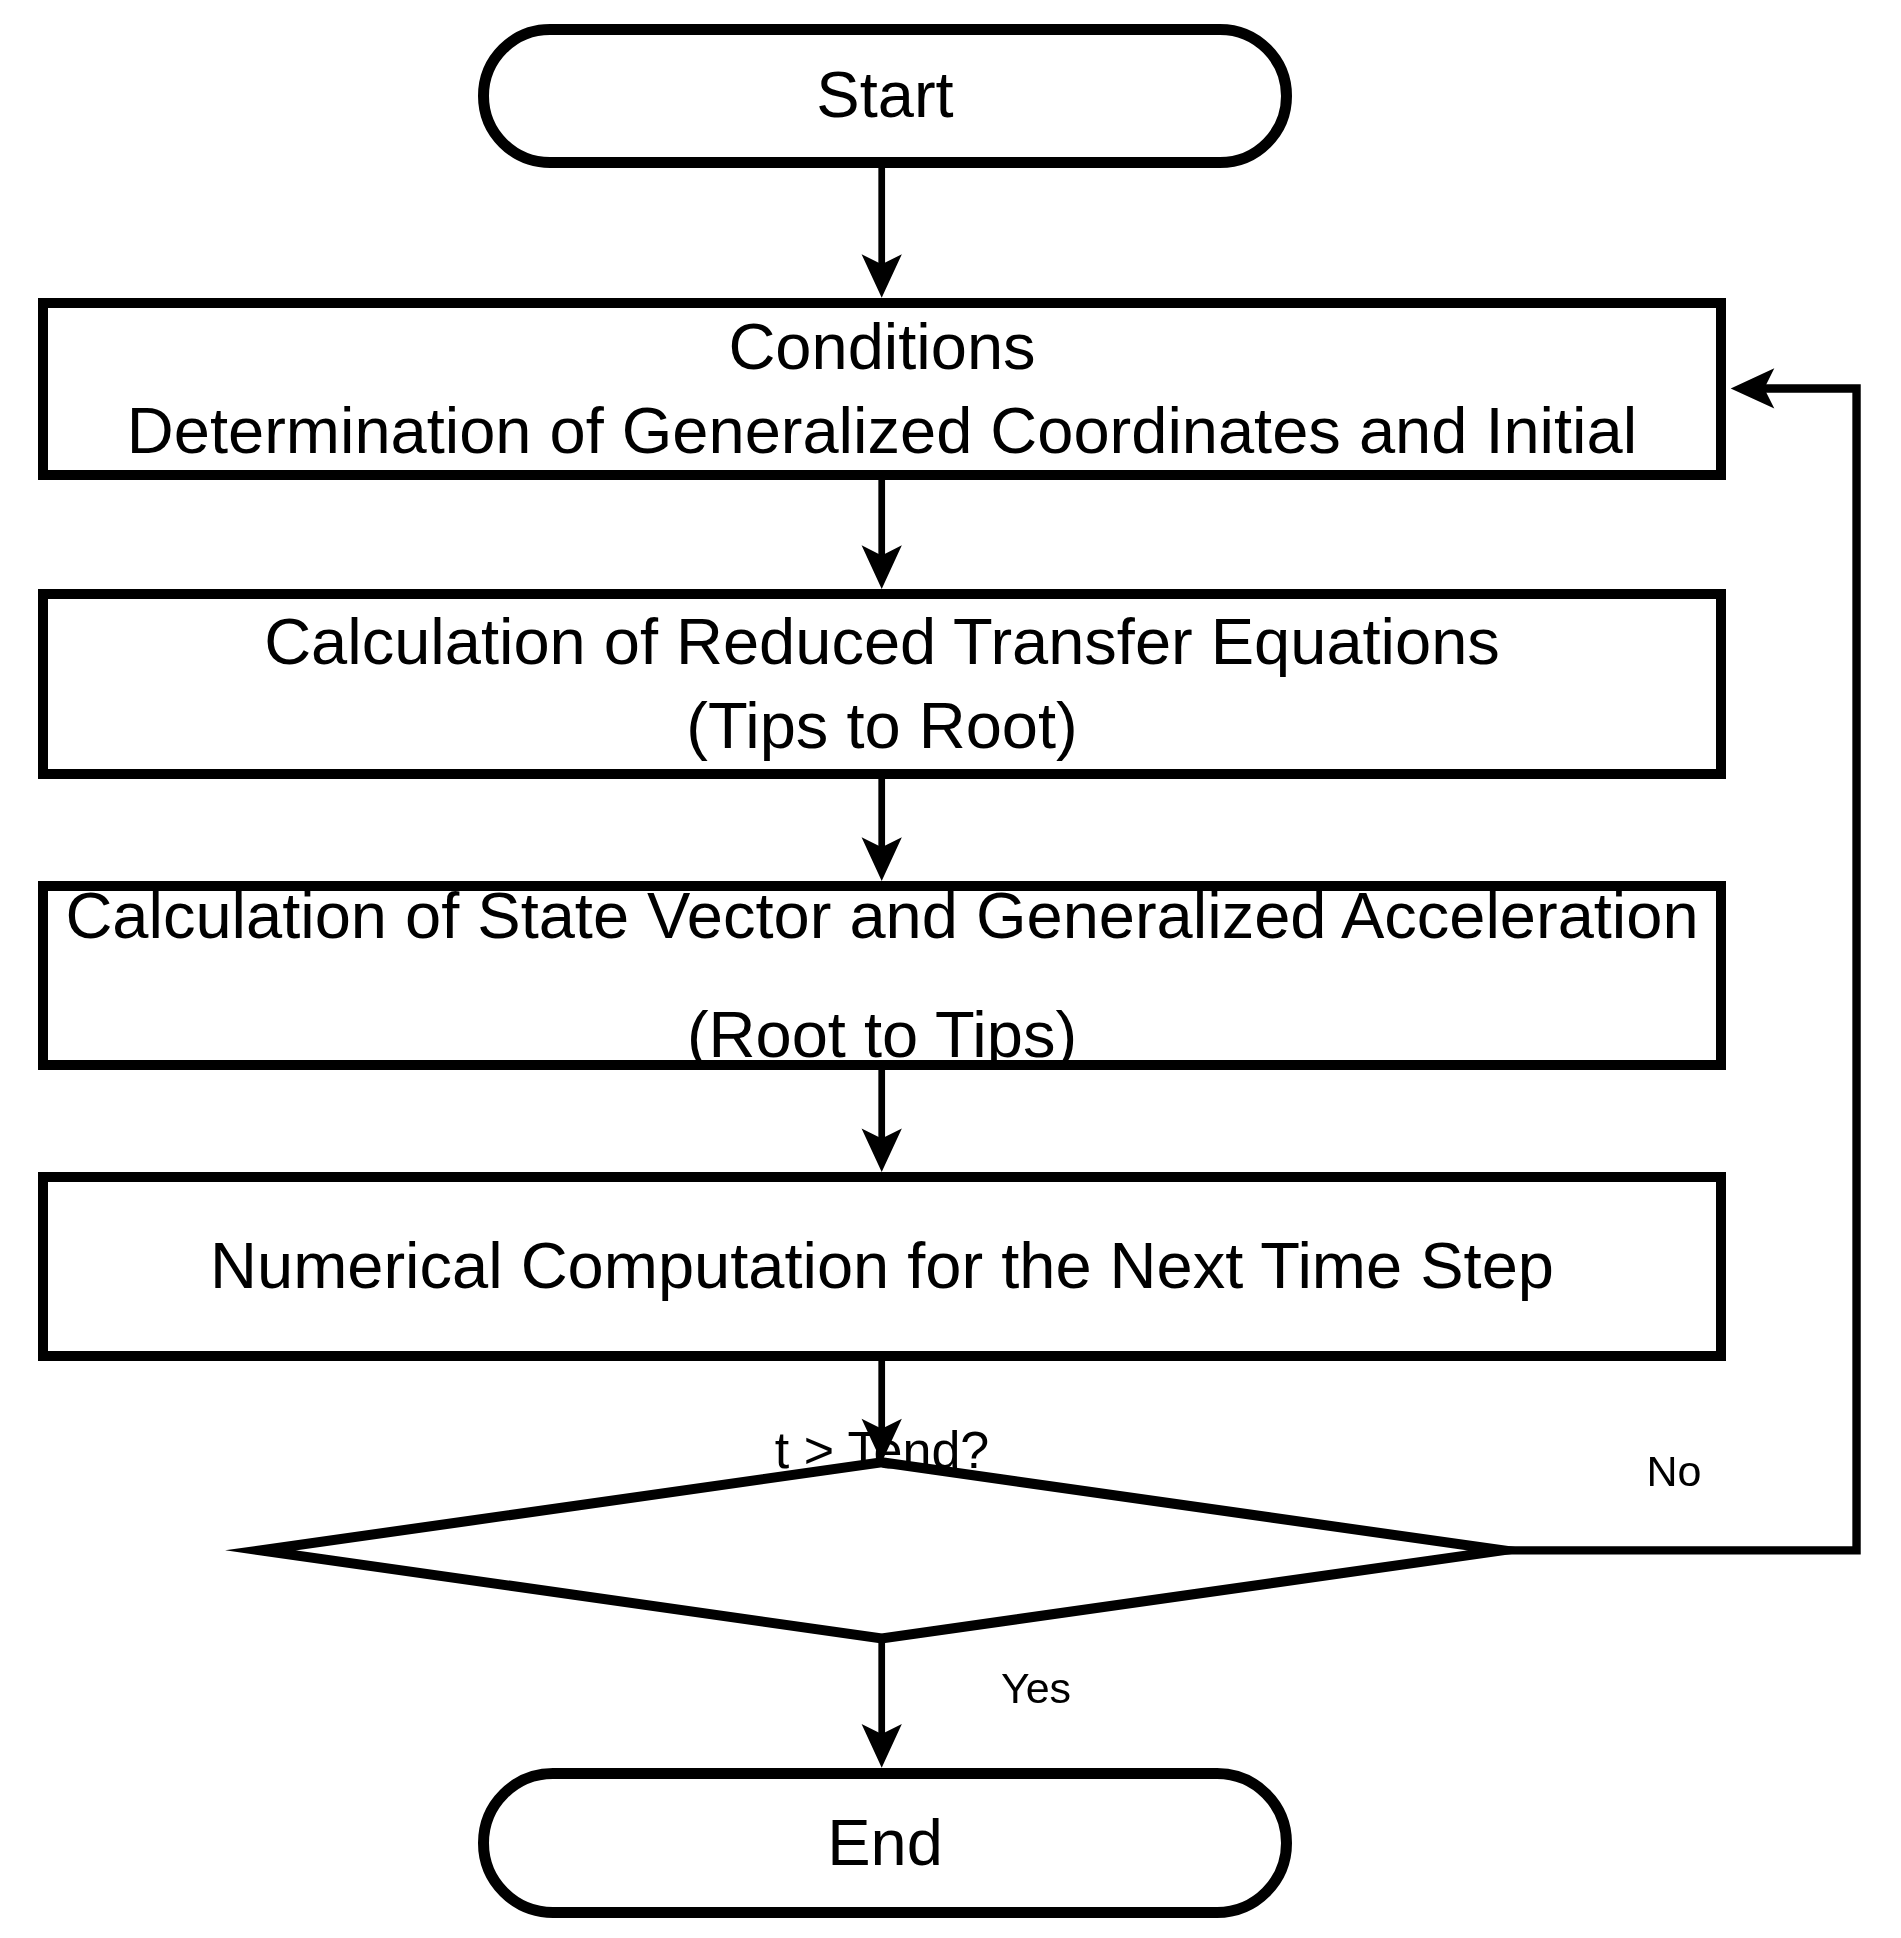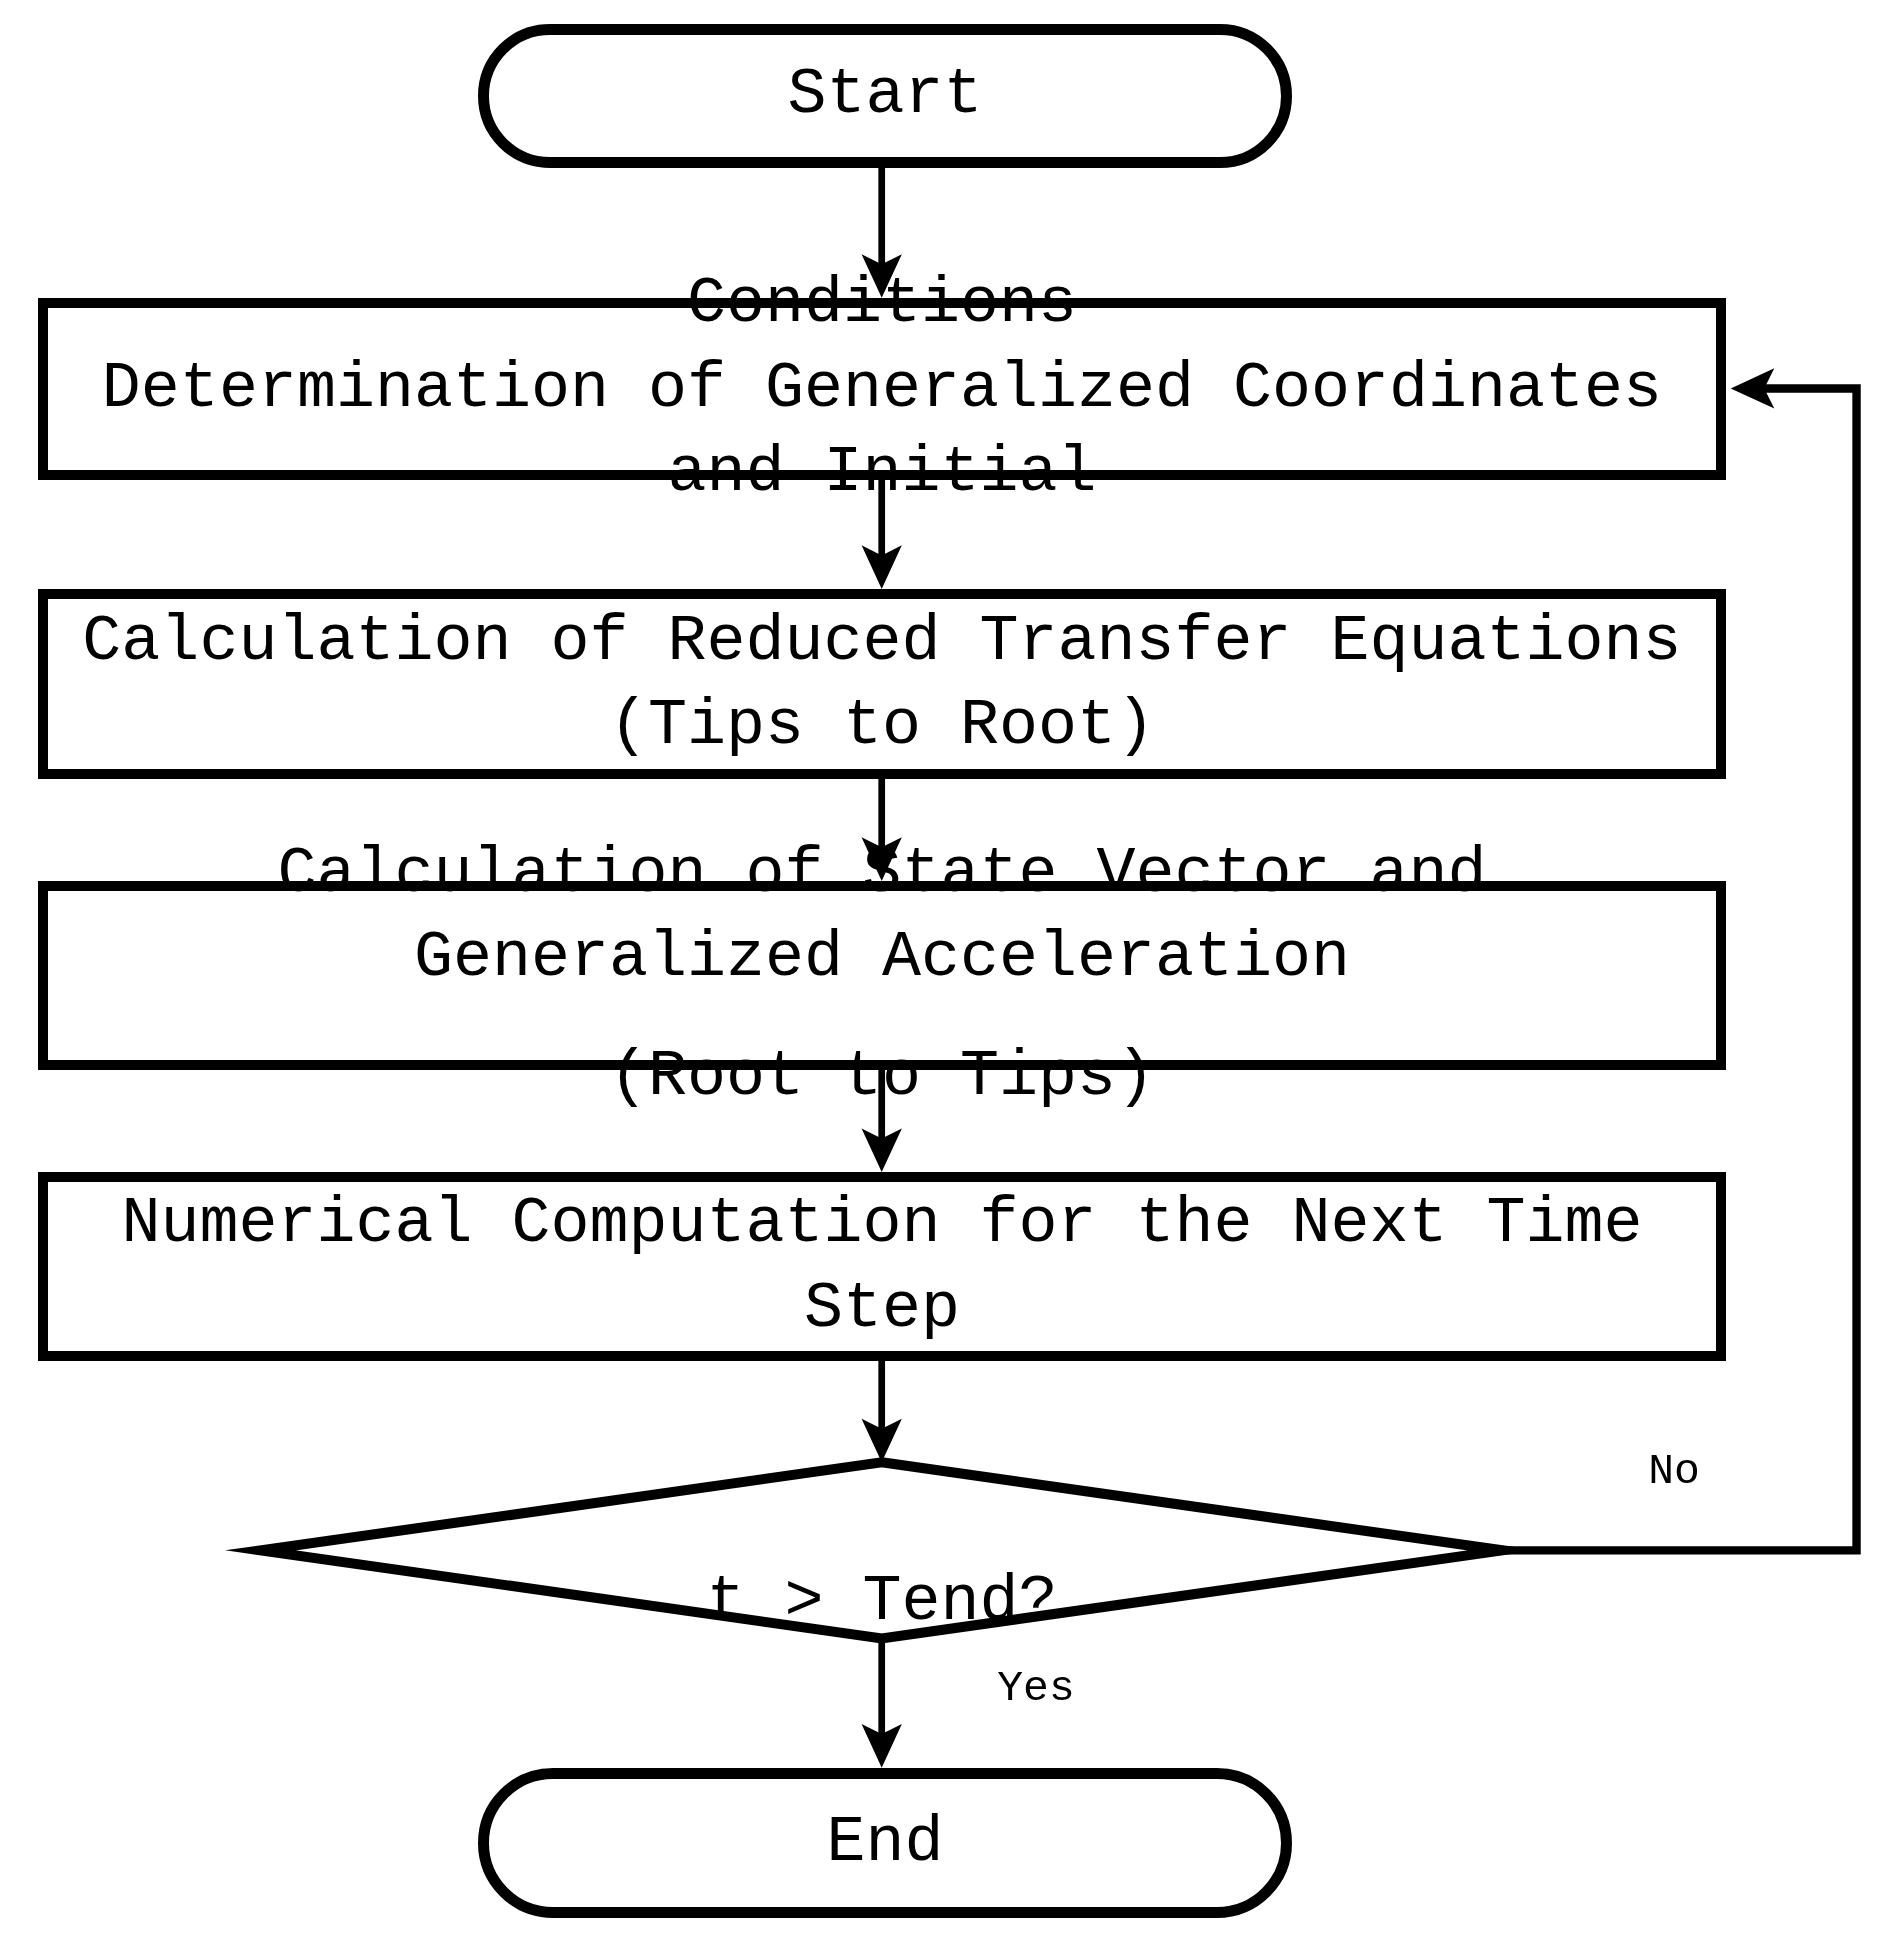--- a/index.html
+++ b/index.html
@@ -5,21 +5,21 @@
   html, body {
     margin: 0;
     padding: 0;
     background: #ffffff;
   }
   .canvas {
     position: relative;
     width: 1901px;
     height: 1938px;
     background: #ffffff;
-    font-family: Liberation Mono, monospace;
+    font-family: Liberation Sans, sans-serif;
     color: #000000;
     overflow: hidden;
   }
   .connectors {
     position: absolute;
     left: 0;
     top: 0;
     width: 1901px;
     height: 1938px;
   }
@@ -44,28 +44,28 @@
   }
   .node-start { left: 478px; top: 23.5px;  width: 814px;  height: 144px; }
   .node-step1 { left: 38px;  top: 298px; width: 1688px; height: 182px; }
   .node-step2 { left: 38px;  top: 589px; width: 1688px; height: 190px; }
   .node-step3 { left: 38px;  top: 881px; width: 1688px; height: 189px; gap: 34px; }
   .node-step4 { left: 38px;  top: 1172px; width: 1688px; height: 189px; text-align: center; }
   .node-end   { left: 478px; top: 1768px; width: 814px;  height: 150px; }
   .diamond-label {
     position: absolute;
     left: 261px;
-    top: 1463px;
+    top: 1420px;
     width: 1242px;
     height: 176px;
     display: flex;
-    align-items: flex-end;
+    align-items: flex-start;
     justify-content: center;
     text-align: center;
-    font-size: 65px;
+    font-size: 52px;
     background: transparent;
   }
   .edge-label {
     position: absolute;
     transform: translate(-50%, -50%);
     font-size: 43px;
     white-space: nowrap;
     background: transparent;
   }
   .edge-label-yes { left: 1036px; top: 1688px; }

